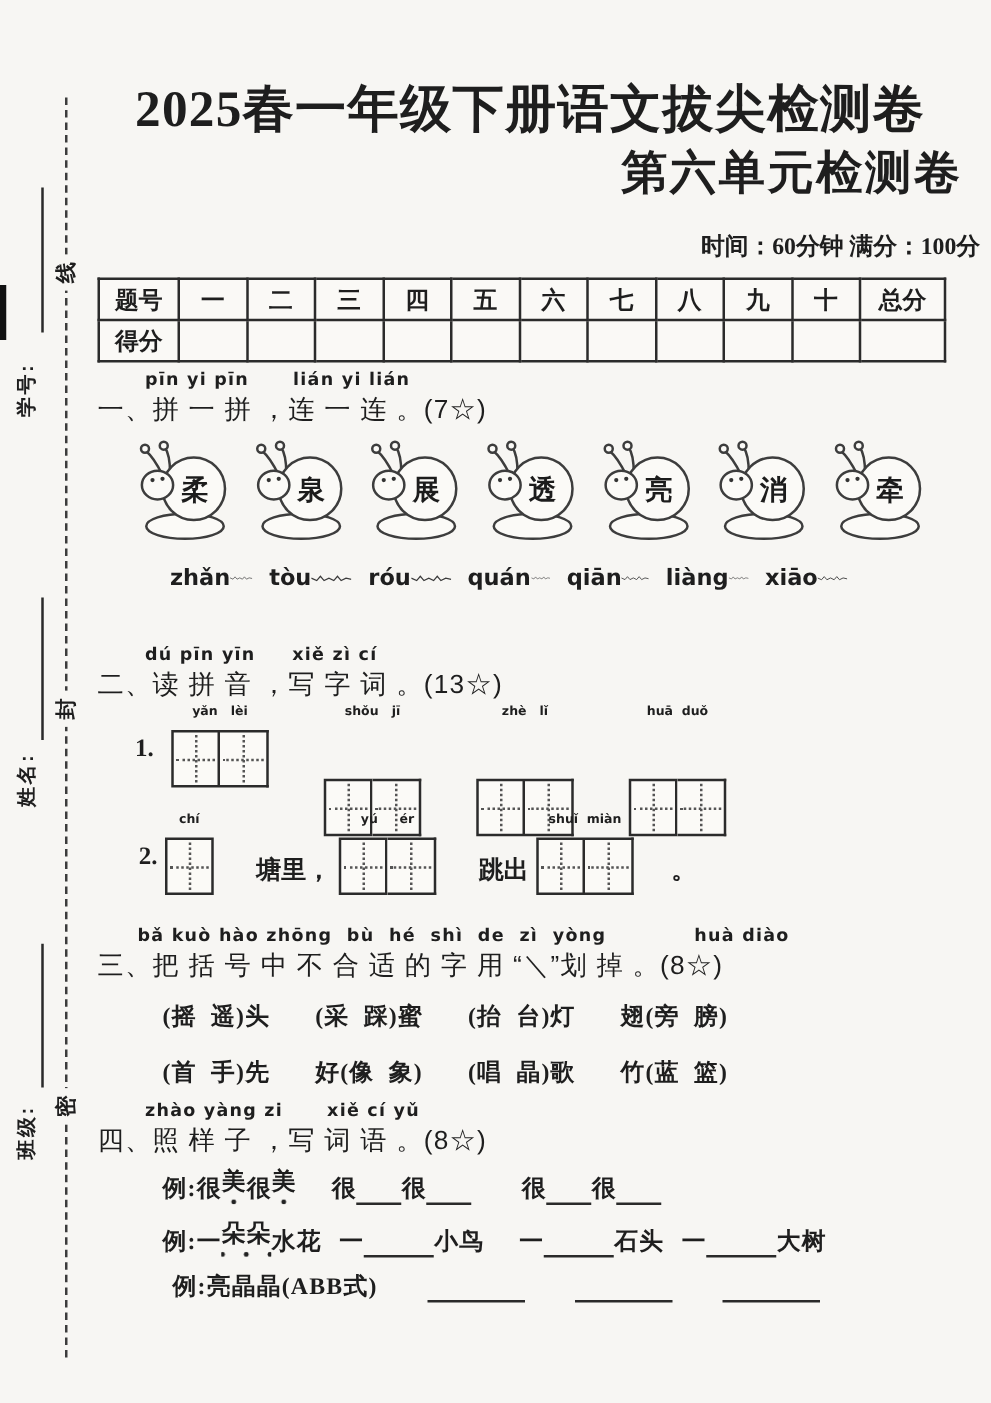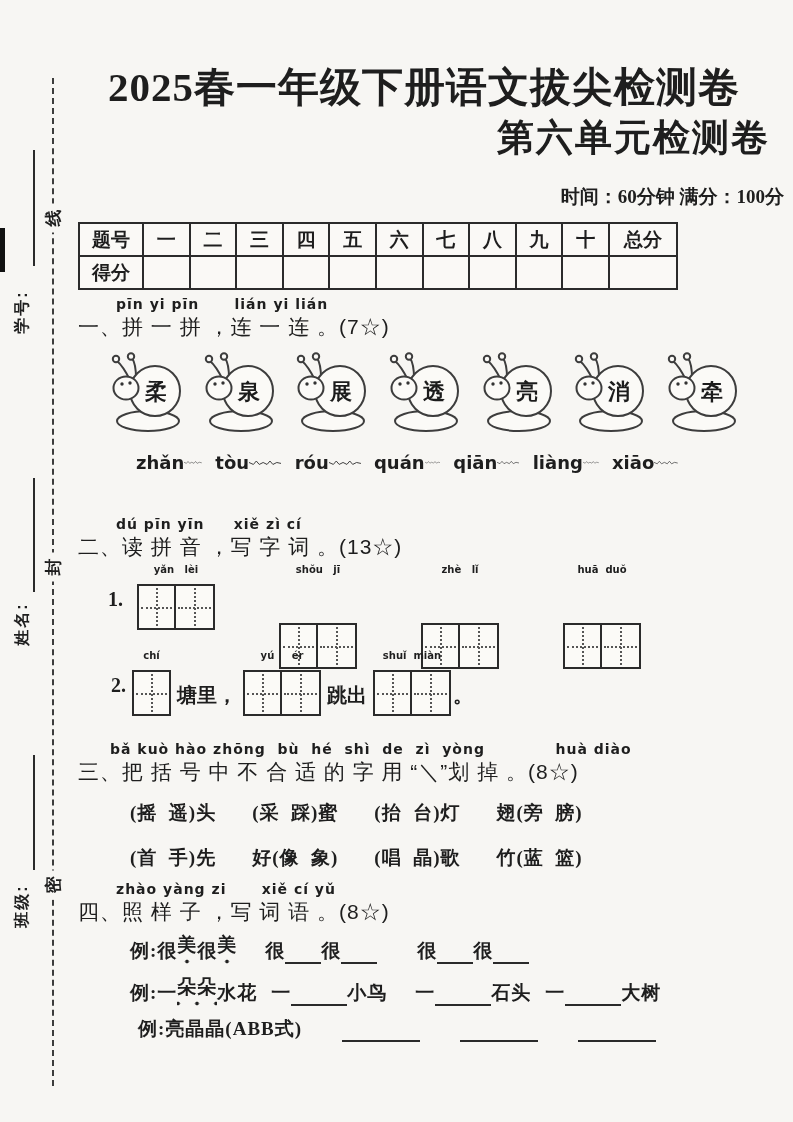--- a/index.html
+++ b/index.html
@@ -24,21 +24,21 @@
   }
 
   
   .content{position:absolute;left:78px;top:0;width:692px;height:1122px;}
   .abs{position:absolute;left:0;width:100%;}
 
   .t1{top:60px;text-align:center;font-size:41px;font-weight:900;letter-spacing:1px;font-family:"Liberation Serif","DejaVu Serif",serif;}
   .t2{top:113px;text-align:right;font-size:37px;font-weight:900;letter-spacing:2px;font-family:"Liberation Serif","DejaVu Serif",serif;}
   .meta{top:184px;width:706px;text-align:right;font-size:19px;font-weight:600;font-family:"Liberation Serif","DejaVu Serif",serif;}
 
-  table.score{top:222px;position:absolute;border-collapse:collapse;width:600px;table-layout:fixed;}
+  table.score{top:222px;position:absolute;border-collapse:collapse;width:679px;table-layout:fixed;}
   table.score td{border:2px solid #2b2b2b;height:31px;text-align:center;font-size:19px;font-weight:600;padding:0;background:#faf9f6;}
   table.score td.lblcol{width:62px;}
   table.score td.sumcol{width:66px;}
 
   .sec-pinyin{font-size:14px;font-weight:600;white-space:pre;padding-left:38px;letter-spacing:1px;}
   .sec-title{font-size:21px;font-weight:normal;letter-spacing:1px;white-space:pre;}
 
   
   .snail-row{top:352px;display:flex;justify-content:space-between;padding:0 28px 0 30px;box-sizing:border-box;}
   .snail{width:78px;height:82px;}
@@ -58,23 +58,23 @@
   .tcell{width:39px;height:46px;border:2px solid #2b2b2b;position:relative;background:#fbfaf7;box-sizing:border-box;}
   .tcell + .tcell{border-left:none;}
   .tcell::before{content:"";position:absolute;left:50%;top:2px;bottom:2px;border-left:2px dotted #555;margin-left:-1px;}
   .tcell::after{content:"";position:absolute;top:50%;left:2px;right:2px;border-top:2px dotted #555;}
   .wgroup{display:inline-flex;flex-direction:column;align-items:center;}
   .wgroup .gpy{font-size:10px;font-weight:bold;height:20px;white-space:pre;}
   .item-row{display:flex;align-items:flex-start;}
   .inum{font-size:20px;font-weight:600;font-family:"Liberation Serif","DejaVu Serif",serif;margin-top:24px;}
   .row1{top:564px;padding-left:30px;gap:0;}
   .row1 .wgroup{margin-left:14px;}
-  .row1 .wgroup + .wgroup{margin-left:64px;gap:39px;}
+  .row1 .wgroup + .wgroup{margin-left:44px;gap:39px;}
   .row2g{top:650px;padding-left:33px;}
-  .ktext{font-size:20px;font-weight:600;font-family:"Liberation Serif","DejaVu Serif",serif;margin-top:32px;padding:0 6px;}
+  .ktext{font-size:20px;font-weight:600;font-family:"Liberation Serif","DejaVu Serif",serif;margin-top:32px;padding:0 6px;margin-left:28px;}
 
   
   .opt-row{display:flex;gap:36px;padding-left:52px;font-size:19px;font-weight:600;font-family:"Liberation Serif","DejaVu Serif",serif;letter-spacing:1px;white-space:pre;}
   .o1{top:800px;}
   .o2{top:845px;}
 
   
   .ex-line{display:flex;align-items:flex-end;font-size:19px;font-weight:600;font-family:"Liberation Serif","DejaVu Serif",serif;letter-spacing:1px;}
   .l1{top:932px;padding-left:52px;}
   .l2{top:974px;padding-left:52px;}

